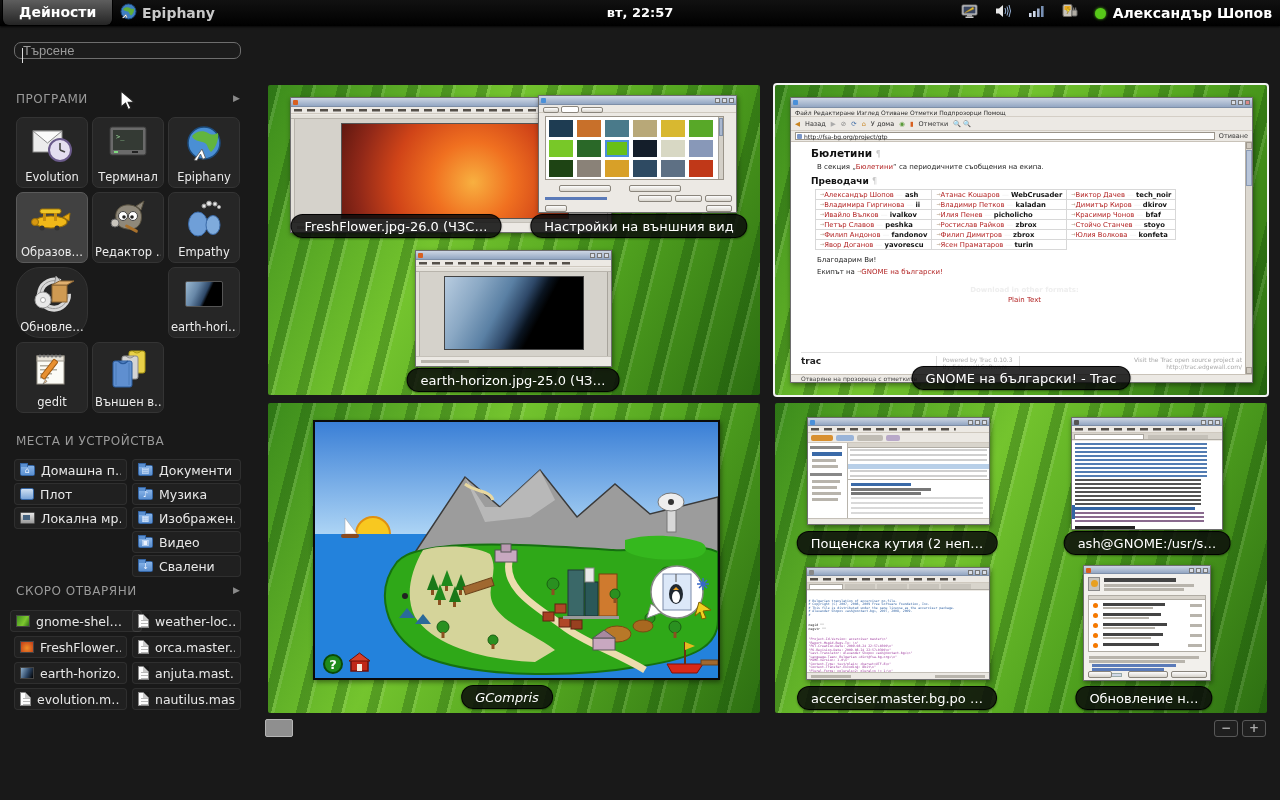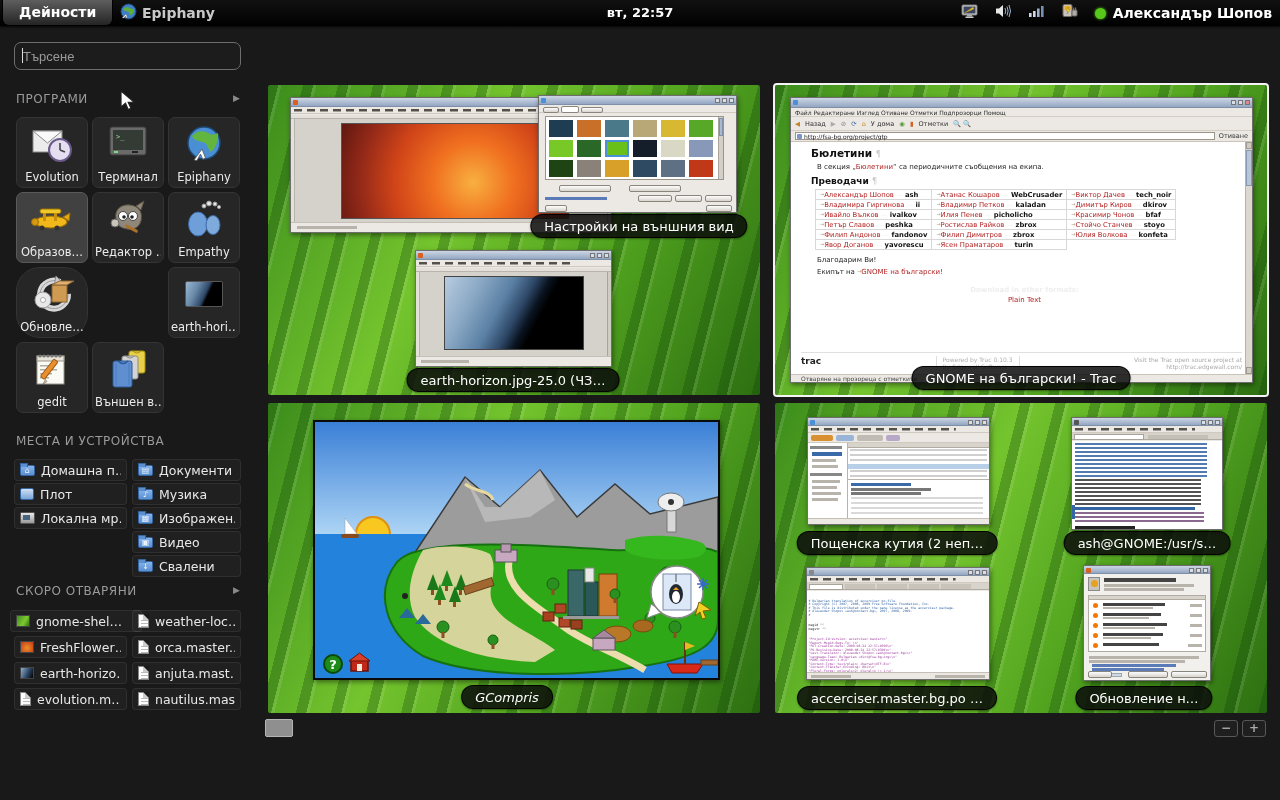--- a/index.html
+++ b/index.html
@@ -16,21 +16,21 @@
   .tb-app{position:absolute;left:120px;top:0;height:26px;display:flex;align-items:center;gap:5px;cursor:pointer;}
   .tb-app .lbl{font-weight:bold;font-size:14px;color:#c8c8c8;}
   .tb-clock{position:absolute;left:0;right:0;top:0;text-align:center;line-height:26px;
           font-weight:bold;font-size:13px;color:#fff;}
   .tb-right{position:absolute;right:8px;top:0;height:26px;display:flex;align-items:center;gap:16px;}
   .tb-user{display:flex;align-items:center;gap:7px;font-weight:bold;font-size:14px;color:#fff;cursor:pointer;}
   .dot-online{width:11px;height:11px;border-radius:50%;background:#57c819;box-shadow:0 0 3px #57c819;}
 
   
   #sidebar{position:absolute;left:0;top:26px;width:256px;bottom:0;}
-  #search{position:absolute;left:14px;top:16px;width:227px;height:28px;background:#1c1c1c;
+  #search{position:absolute;left:14px;top:16px;width:227px;height:17px;background:#1c1c1c;
           border:1px solid #6e6e6e;border-radius:7px;color:#bbb;font-size:13px;padding:0 8px;outline:none;}
   #search::placeholder{color:#9a9a9a;}
   .caret{position:absolute;left:22px;top:22px;width:1px;height:15px;background:#ddd;}
   .side-h{position:absolute;left:16px;font-size:12px;letter-spacing:.5px;color:#9a9a9a;}
   .expander{position:absolute;right:16px;font-size:9px;color:#8a8a8a;}
 
   .tile{position:absolute;width:72px;height:71px;background:#262626;border:1px solid #343434;
         border-radius:7px;cursor:pointer;}
   .tile.sel{background:#414141;border-color:#5a5a5a;}
   .tile .ic{position:absolute;left:50%;top:3px;transform:translateX(-50%);width:46px;height:46px;
@@ -481,20 +481,21 @@
       </div>
       <div class="pill-btn" style="left:20px;top:89px;width:52px;height:7px;"></div>
       <div class="pill-btn" style="left:90px;top:89px;width:52px;height:7px;"></div>
       <div class="bar" style="left:6px;top:101px;width:62px;height:3px;background:#5a7ab8;"></div>
       <div class="pill-btn" style="right:64px;top:99px;width:34px;height:7px;"></div>
       <div class="pill-btn" style="right:34px;top:99px;width:27px;height:7px;"></div>
       <div class="pill-btn" style="right:4px;top:99px;width:27px;height:7px;"></div>
       <div class="pill-btn" style="left:6px;top:109px;width:22px;height:7px;"></div>
       <div class="pill-btn" style="right:4px;top:109px;width:26px;height:7px;"></div>
     </div>
+    <div class="caption" style="left:128px;top:129px;">FreshFlower.jpg-26.0 (ЧЗС…</div>
     <div class="caption" style="left:371px;top:129px;">Настройки на външния вид</div>
 
     <div class="win" style="left:147px;top:165px;width:197px;height:117px;">
       <div class="tbar">
           <span class="wico"></span>
           <span class="wbtns">
             <i></i>
             <i></i>
             <i></i>
           </span>

